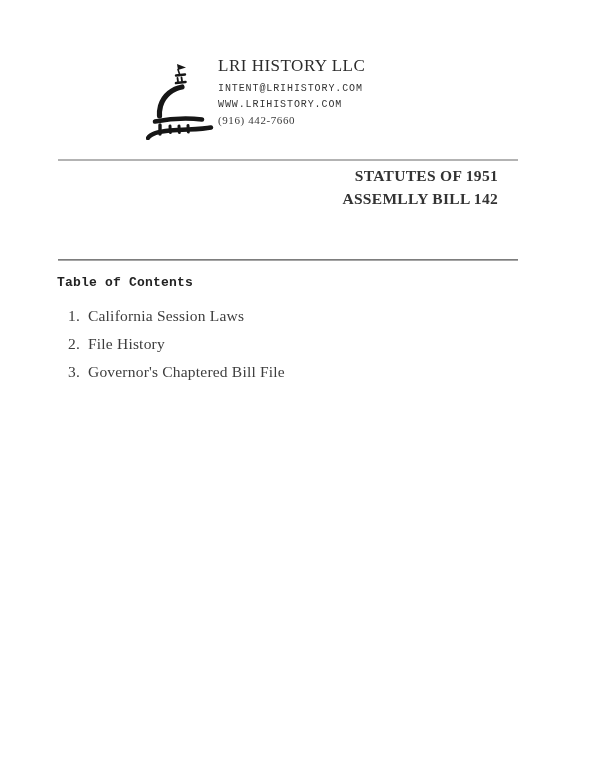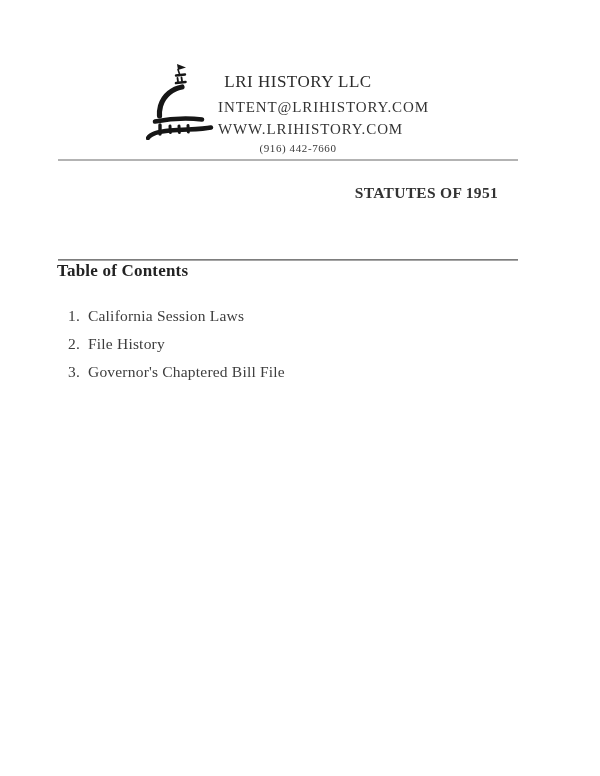--- a/index.html
+++ b/index.html
@@ -25,37 +25,38 @@
   .logo-wrap {
     position: absolute;
     left: 146px;
     top: 62px;
     width: 70px;
     height: 78px;
   }
   .header-text {
     position: absolute;
     left: 218px;
-    top: 72px;
+    top: 56px;
     width: 160px;
-    text-align: center;
+    text-align: left;
   }
   .company-name {
     font-size: 17px;
     letter-spacing: 0.5px;
     color: #2b2b2b;
     white-space: nowrap;
     margin-bottom: 7px;
   }
   .company-email, .company-website {
-    font-size: 15px;
+    font-size: 10px;
     letter-spacing: 0.9px;
     color: #333333;
     white-space: nowrap;
     margin-bottom: 4.5px;
+    font-family: Liberation Mono, monospace;
   }
   .company-phone {
     font-size: 11px;
     letter-spacing: 0.6px;
     color: #3a3a3a;
     white-space: nowrap;
   }
 
   
   .rule {
@@ -71,42 +72,43 @@
   .rule-bottom {
     top: 259px;
     height: 1px;
     background: #7d7d7d;
     border-bottom: 0.5px solid #a5a5a5;
   }
 
   
   .case-heading {
     position: absolute;
-    top: 181px;
+    top: 164px;
     right: 102px;
     text-align: right;
     font-weight: bold;
     font-size: 15.5px;
     line-height: 23px;
     color: #333333;
     letter-spacing: 0.3px;
   }
   .case-heading .line {
     white-space: pre; 
   }
 
   
   .toc-title {
     position: absolute;
     left: 57px;
-    top: 261px;
+    top: 275px;
     font-weight: bold;
-    font-size: 17px;
+    font-size: 13px;
     color: #222222;
     letter-spacing: 0.2px;
+    font-family: Liberation Mono, monospace;
   }
   .toc-list {
     position: absolute;
     left: 0;
     top: 307px;
     width: 600px;
   }
   .toc-item {
     padding-left: 68px;
     height: 28px;
@@ -161,20 +163,21 @@
     <div class="company-name">LRI HISTORY LLC</div>
     <div class="company-email">INTENT@LRIHISTORY.COM</div>
     <div class="company-website">WWW.LRIHISTORY.COM</div>
     <div class="company-phone">(916) 442-7660</div>
   </div>
 
   <div class="rule rule-top"></div>
 
   <div class="case-heading">
     <div class="line">STATUTES OF 1951</div>
+    <div class="line">ASSEMLLY BILL 142</div>
   </div>
 
   <div class="rule rule-bottom"></div>
 
   <div class="toc-title">Table of Contents</div>
 
   <div class="toc-list">
     <div class="toc-item">
       <span class="toc-num">1.</span><span class="toc-label">California Session Laws</span>
     </div>

